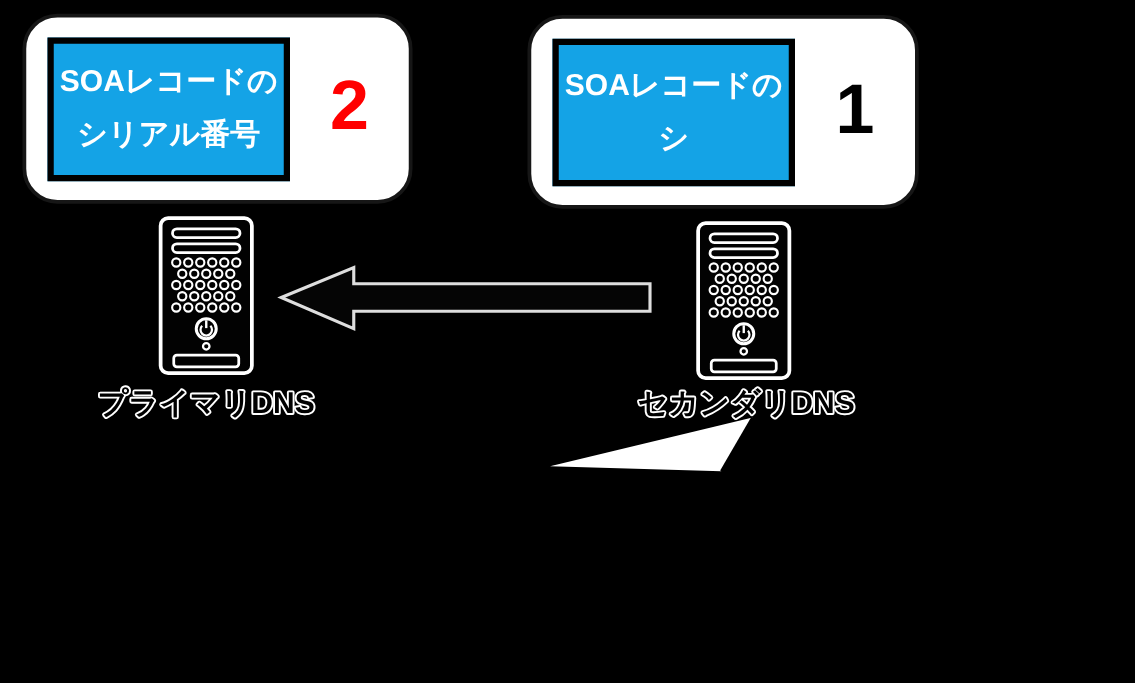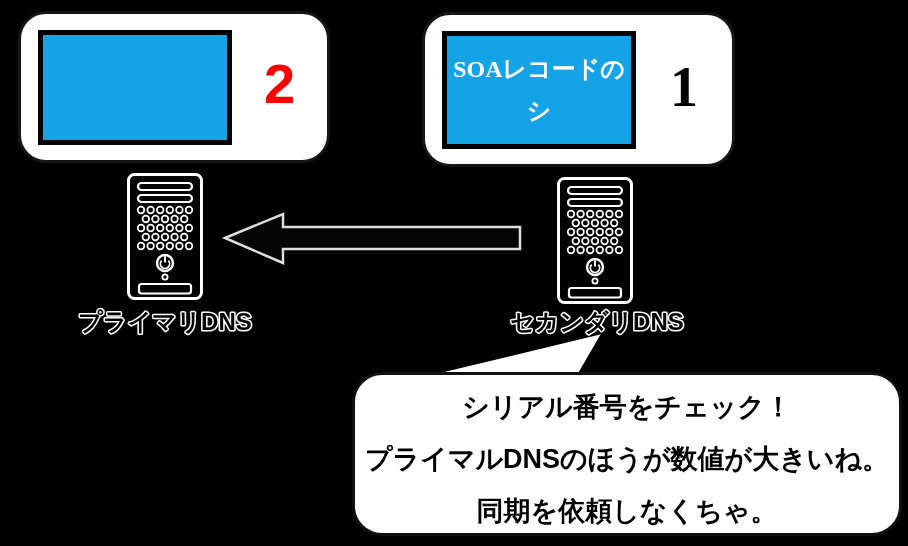--- a/index.html
+++ b/index.html
@@ -6,21 +6,21 @@
   body { width: 908px; height: 546px; font-family: "Liberation Sans", sans-serif; }
   .stage { position: relative; width: 908px; height: 546px; background: #000; overflow: hidden; }
 
   
   .panel {
     position: absolute; background: #fff; border: 3px solid #161616;
     border-radius: 28px; box-sizing: border-box;
     display: flex; align-items: center;
   }
   .panel-left  { left: 18px;  top: 11px; width: 312px; height: 152px; }
-  .panel-right { left: 422px; top: 12px; width: 313px; height: 155px; font-family: Liberation Serif, serif; }
+  .panel-right { left: 422px; top: 12px; width: 313px; height: 155px; }
 
   .record-box {
     margin-left: 17px;
     width: 184px; height: 105px; box-sizing: content-box;
     background: #14a3e6; border: 5px solid #000;
     display: flex; flex-direction: column; justify-content: center;
     text-align: center; color: #fff; font-weight: bold;
     font-size: 24px; line-height: 42px;
   }
   .panel-right .record-box { height: 108px; }
@@ -100,30 +100,27 @@
 
     <text class="svg-label" x="165" y="330" text-anchor="middle" fill="#000" stroke="#fff" stroke-width="3" paint-order="stroke" stroke-linejoin="round">プライマリDNS</text>
     <text class="svg-label" x="597" y="330" text-anchor="middle" fill="#000" stroke="#fff" stroke-width="3" paint-order="stroke" stroke-linejoin="round">セカンダリDNS</text>
 
     <polygon points="602,334 440,373 577,377" fill="#fff"></polygon>
     <line x1="602" y1="334" x2="577" y2="377" stroke="#000" stroke-width="2"></line>
   </svg>
 
   <div class="panel panel-left">
     <div class="record-box">
+      <div>SOAレコードの</div>
+      <div>シリアル番号</div>
     </div>
     <div class="serial" style="color: rgb(255, 0, 0);">2</div>
   </div>
 
   <div class="panel panel-right">
     <div class="record-box">
       <div>SOAレコードのシ</div>
     </div>
     <div class="serial" style="color: rgb(0, 0, 0);">1</div>
   </div>
 
-  <div class="bubble">
-    <div>シリアル番号をチェック！</div>
-    <div>プライマルDNSのほうが数値が大きいね。</div>
-    <div>同期を依頼しなくちゃ。</div>
-  </div>
 
 </div>
 
 </body></html>

